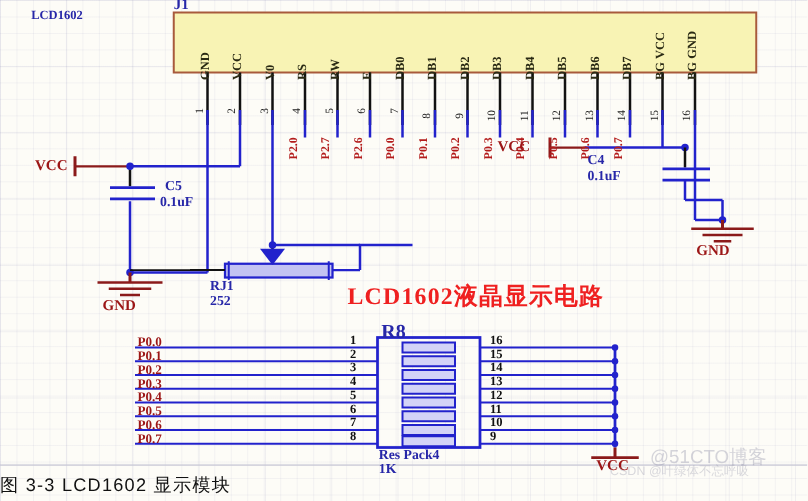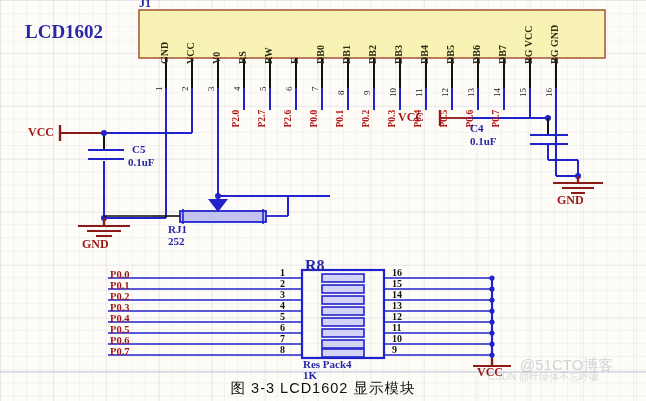--- a/index.html
+++ b/index.html
@@ -68,21 +68,21 @@
   .title-cn {
     font-family: "Liberation Serif", serif;
     color: #ef2020;
     font-weight: bold;
     font-size: 19px;
     letter-spacing: 1px;
   }
   .caption {
     position: absolute;
     left: 0; right: 0;
-    text-align: center;
+    text-align: left;
     font-family: "Liberation Sans", sans-serif;
     font-size: 14.5px;
     color: #111;
     letter-spacing: 1px;
   }
   .wm {
     position: absolute;
     font-family: "Liberation Sans", sans-serif;
     color: rgba(120,120,150,0.30);
     white-space: nowrap;
@@ -258,21 +258,21 @@
       <circle cx="492" cy="333" r="2.6"></circle>
       <circle cx="492" cy="344" r="2.6"></circle>
       <circle cx="492" cy="355" r="2.6"></circle>
     </g>
     <line x1="492" y1="358" x2="492" y2="366" stroke="#8b1a1a" stroke-width="2.4"></line>
     <line x1="473" y1="366" x2="511" y2="366" stroke="#8b1a1a" stroke-width="2.2"></line>
 
     <line x1="0" y1="372" x2="646" y2="372" stroke="#c8c8d6" stroke-width="1"></line>
   </svg>
 
-  <div class="lbl blue-txt" style="left:25px; top:22px; font-size:19px;">LCD1602</div>
+  <div class="lbl blue-txt" style="left:25px; top:8px; font-size:10px;">LCD1602</div>
 
   <div class="lbl blue-txt" style="left:139px; top:-3px; font-size:12px;">J1</div>
 
   <div class="lbl pinname" style="left:170px; top:54px;">GND</div>
   <div class="lbl pinname" style="left:196px; top:54px;">VCC</div>
   <div class="lbl pinname" style="left:222px; top:54px;">V0</div>
   <div class="lbl pinname" style="left:248px; top:54px;">RS</div>
   <div class="lbl pinname" style="left:274px; top:54px;">RW</div>
   <div class="lbl pinname" style="left:300px; top:54px;">E</div>
   <div class="lbl pinname" style="left:326px; top:54px;">DB0</div>
@@ -354,18 +354,19 @@
 
   <div class="lbl" style="left:392px; top:268px; font-size:10px; color:#111; font-weight:bold;">16</div>
   <div class="lbl" style="left:392px; top:279px; font-size:10px; color:#111; font-weight:bold;">15</div>
   <div class="lbl" style="left:392px; top:290px; font-size:10px; color:#111; font-weight:bold;">14</div>
   <div class="lbl" style="left:392px; top:301px; font-size:10px; color:#111; font-weight:bold;">13</div>
   <div class="lbl" style="left:392px; top:312px; font-size:10px; color:#111; font-weight:bold;">12</div>
   <div class="lbl" style="left:392px; top:323px; font-size:10px; color:#111; font-weight:bold;">11</div>
   <div class="lbl" style="left:392px; top:334px; font-size:10px; color:#111; font-weight:bold;">10</div>
   <div class="lbl" style="left:392px; top:345px; font-size:10px; color:#111; font-weight:bold;">9</div>
 
+  <div class="lbl title-cn" style="left:278px; top:228px;">LCD1602液晶显示电路</div>
 
   <div class="wm" style="left:520px; top:356px; font-size:15px;">@51CTO博客</div>
   <div class="wm2" style="left:488px; top:370px; font-size:10px;">CSDN @叶绿体不忘呼吸</div>
 
   <div class="caption" style="top:379px;">图 3-3 LCD1602 显示模块</div>
 </div>
 
 </body></html>

